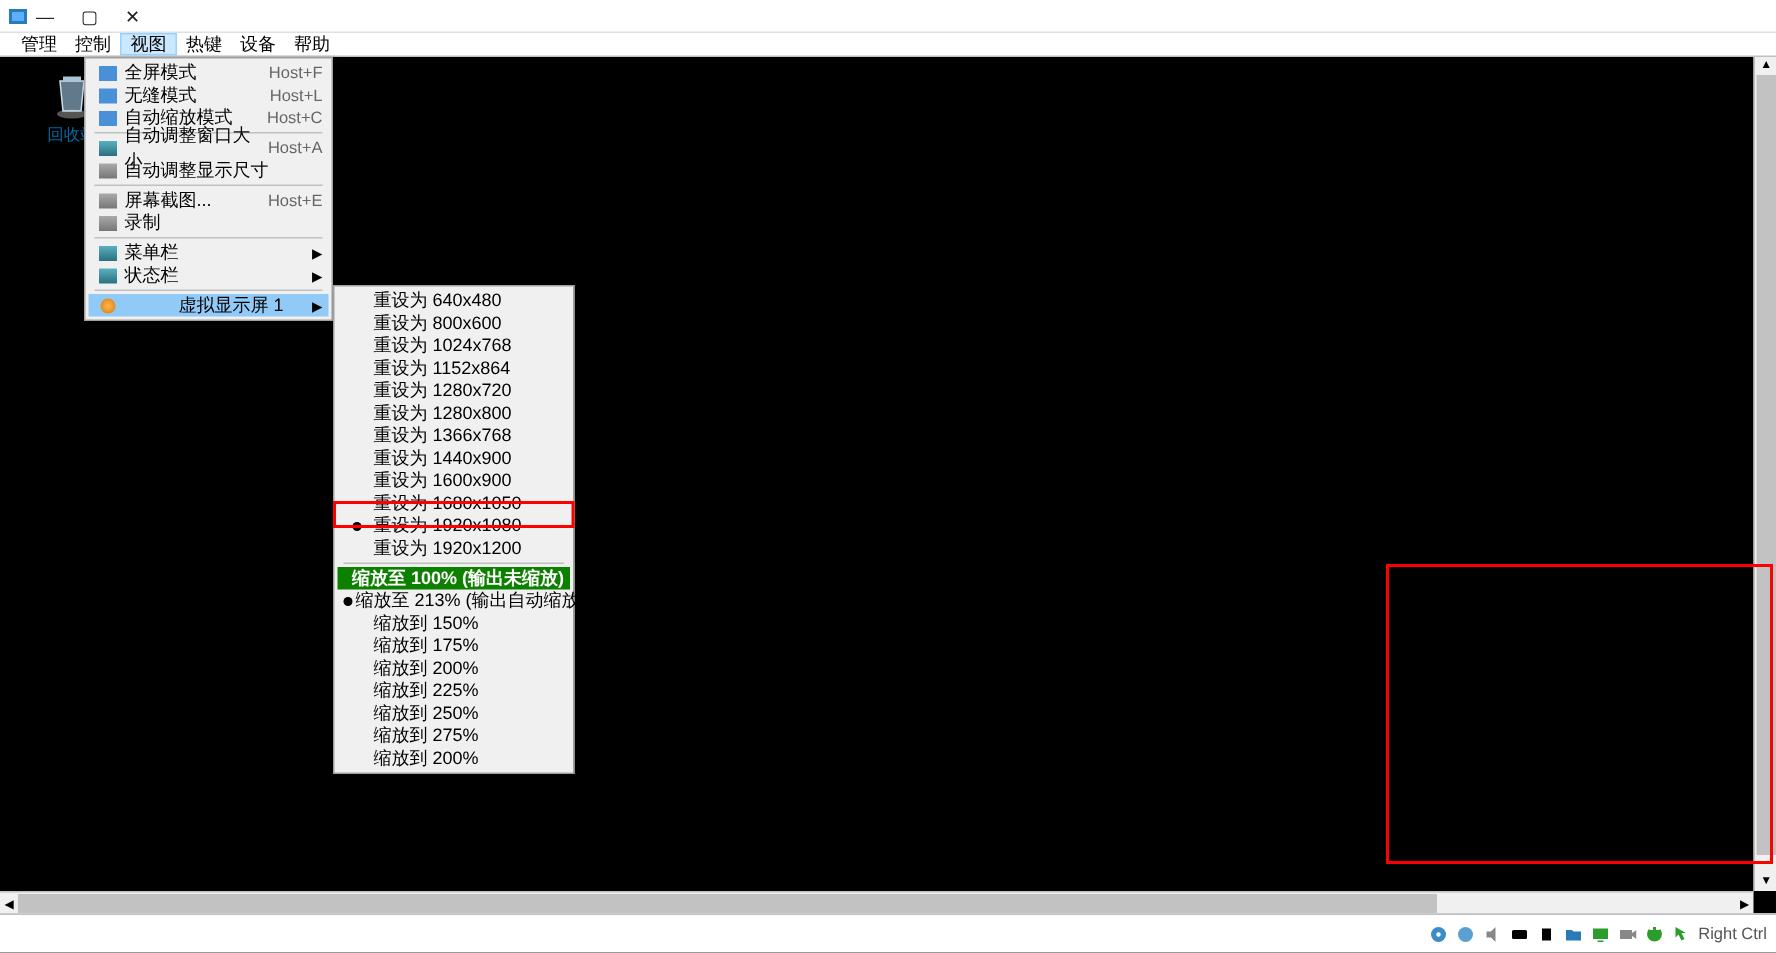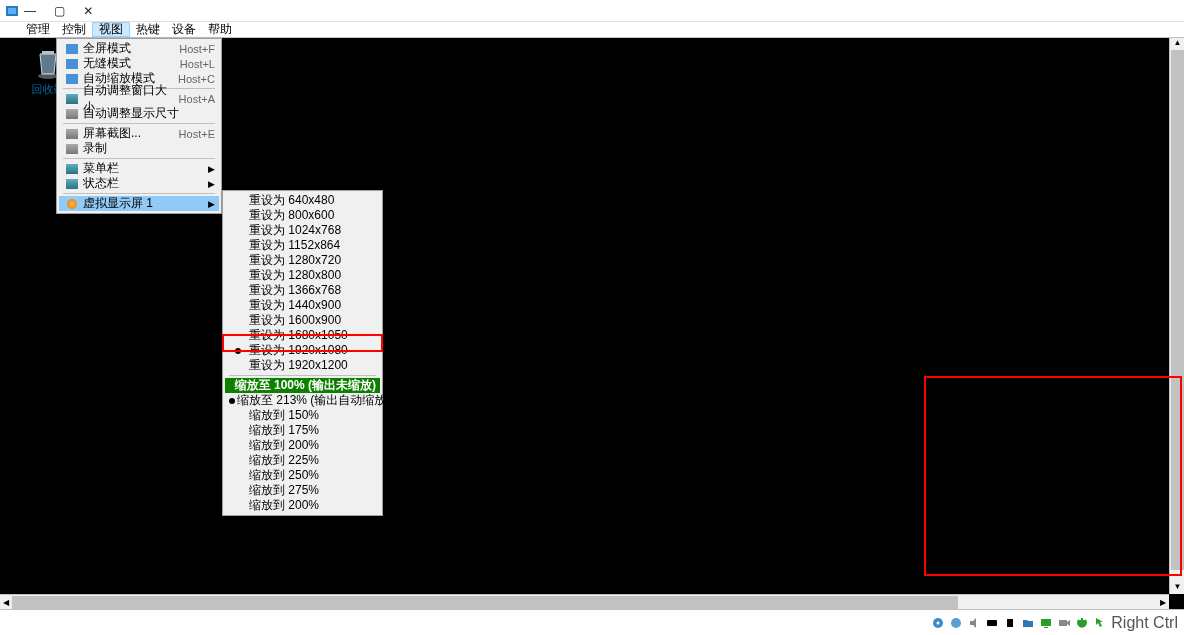--- a/index.html
+++ b/index.html
@@ -4,33 +4,33 @@
 <style>
 * { margin: 0; padding: 0; box-sizing: border-box; font-family: "Microsoft YaHei", "SimSun", sans-serif; font-size: 12px; }
 body { width: 1184px; height: 635px; background: #f0f0f0; position: relative; overflow: hidden; }
 
 .titlebar { height: 22px; background: #fff; display: flex; align-items: center; padding: 0 4px; border-bottom: 1px solid #e0e0e0; }
 .titlebar .app-icon { width: 16px; height: 16px; margin-right: 4px; display: inline-flex; align-items: center; justify-content: center; color: #2a7ab8; }
 .titlebar .title-text { flex: 1; color: #000; }
 .titlebar .win-controls { display: flex; gap: 18px; padding-right: 8px; }
 .titlebar .win-controls span { cursor: pointer; color: #222; }
 
-.menubar { height: 16px; background: #fff; display: flex; align-items: center; padding: 0 20px; gap: 0; border-bottom: 1px solid #c0c0c0; }
+.menubar { height: 16px; background: #fff; display: flex; align-items: center; padding: 0 8px; gap: 0; border-bottom: 1px solid #c0c0c0; }
 .menubar .menu-item { padding: 0 6px; cursor: pointer; height: 100%; display: flex; align-items: center; }
 .menubar .menu-item.active { background: #cce8ff; border: 1px solid #99d1ff; }
 
 .content { position: absolute; top: 38px; left: 0; right: 0; bottom: 26px; background: #000; }
 
 .desktop-icon { position: absolute; top: 6px; left: 24px; width: 48px; text-align: center; color: #0369a1; }
 .desktop-icon .bin { width: 36px; height: 36px; margin: 0 auto; }
 .desktop-icon .label { font-size: 11px; margin-top: 2px; text-shadow: 1px 1px 2px #000; }
 
 .dropdown { position: absolute; top: 0px; left: 56px; width: 166px; background: #f0f0f0; border: 1px solid #a0a0a0; box-shadow: 2px 2px 4px rgba(0,0,0,0.3); padding: 2px; }
 .dropdown .row { display: flex; align-items: center; height: 15px; padding: 0 4px; position: relative; }
-.dropdown .row.sel-parent { background: #91c9f7; }
+.dropdown .row.sel-parent { background: #91c9f7; gap: 36px; }
 .dropdown .icon-slot { width: 18px; display: flex; justify-content: center; }
 .dropdown .label { flex: 1; padding-left: 2px; }
 .dropdown .shortcut { color: #666; font-size: 11px; }
 .dropdown .sep { height: 1px; background: #c0c0c0; margin: 2px 4px; }
 .dropdown .arrow { position: absolute; right: 4px; font-size: 9px; }
 
 .submenu { position: absolute; top: 152px; left: 222px; width: 161px; background: #f0f0f0; border: 1px solid #a0a0a0; box-shadow: 2px 2px 4px rgba(0,0,0,0.3); padding: 2px; }
 .submenu .row { display: flex; align-items: center; height: 15px; padding: 0 4px; }
 .submenu .row.highlight { background: #0d8000; color: #fff; font-weight: bold; }
 .submenu .row.selected .radio { width: 6px; height: 6px; background: #000; border-radius: 50%; }
@@ -49,21 +49,21 @@
 .scrollbar-v .arr.down { bottom: 0; }
 
 .scrollbar-h { position: absolute; bottom: 26px; left: 0; right: 15px; height: 15px; background: #f0f0f0; border-top: 1px solid #c0c0c0; }
 .scrollbar-h .thumb { position: absolute; top: 1px; height: 13px; left: 12px; width: 946px; background: #c2c2c2; }
 .scrollbar-h .arr { position: absolute; top: 0; height: 15px; width: 12px; text-align: center; font-size: 8px; line-height: 15px; }
 .scrollbar-h .arr.l { left: 0; }
 .scrollbar-h .arr.r { right: 0; }
 
 .statusbar { position: absolute; bottom: 0; left: 0; right: 0; height: 26px; background: #fff; border-top: 1px solid #c0c0c0; display: flex; justify-content: flex-end; align-items: center; padding: 0 6px; gap: 4px; }
 .statusbar .st-icon { width: 14px; height: 14px; display: flex; align-items: center; justify-content: center; }
-.statusbar .st-text { font-size: 16px; color: #555; }
+.statusbar .st-text { font-size: 11px; color: #555; }
 
 .icon-blue { width: 12px; height: 10px; background: #4a90d9; display: inline-block; }
 .icon-teal { width: 12px; height: 10px; background: linear-gradient(#5ab0c0,#2a7080); display: inline-block; }
 .icon-gray { width: 12px; height: 10px; background: linear-gradient(#aaa,#777); display: inline-block; }
 .icon-orange { width: 10px; height: 10px; background: radial-gradient(#ffb84d,#d97908); border-radius: 50%; display: inline-block; }
 
 .st-icon.green svg path { fill: #2a9d2a; }
 .st-icon.blue svg path { fill: #2a7ab8; }
 .st-icon.gray svg path { fill: #888; }
 </style>

